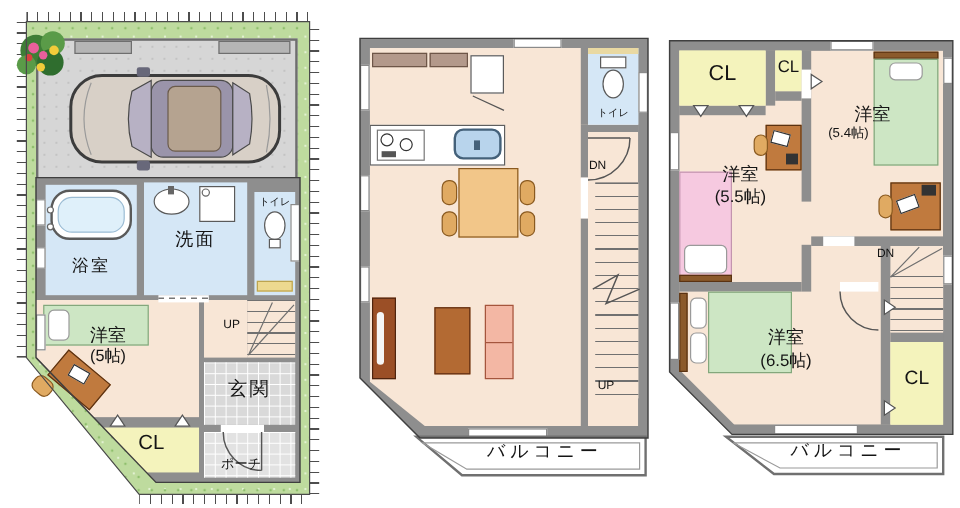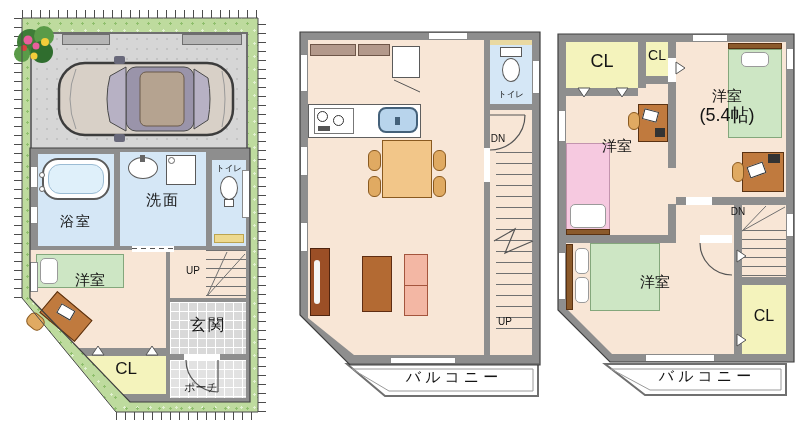--- a/index.html
+++ b/index.html
@@ -252,33 +252,36 @@
     <polygon points="616,88 628,88 622,97" fill="#fff" stroke="#555" stroke-width="1"></polygon>
     <polygon points="737,250 737,262 746,256" fill="#fff" stroke="#555" stroke-width="1"></polygon>
     <polygon points="737,334 737,346 746,340" fill="#fff" stroke="#555" stroke-width="1"></polygon>
     <polygon points="676,62 676,74 685,68" fill="#fff" stroke="#555" stroke-width="1"></polygon>
   </svg>
 
   <div class="lbl" style="left:40px;top:214px;width:72px;font-size:14px;letter-spacing:2px">浴室</div>
   <div class="lbl" style="left:122px;top:192px;width:82px;font-size:15px;letter-spacing:2px">洗面</div>
   <div class="lbl" style="left:212px;top:164px;width:34px;font-size:8.5px">トイレ</div>
   <div class="lbl" style="left:40px;top:272px;width:100px;font-size:15px">洋室</div>
+  <div class="lbl" style="left:40px;top:290px;width:100px;font-size:13.5px">(5帖)</div>
   <div class="lbl" style="left:96px;top:360px;width:60px;font-size:17px">CL</div>
   <div class="lbl" style="left:172px;top:317px;width:72px;font-size:16px;letter-spacing:2px">玄関</div>
   <div class="lbl" style="left:170px;top:382px;width:62px;font-size:11px">ポーチ</div>
   <div class="lbl" style="left:182px;top:266px;width:22px;font-size:10px">UP</div>
 
   <div class="lbl" style="left:490px;top:90px;width:42px;font-size:8.5px">トイレ</div>
   <div class="lbl" style="left:486px;top:134px;width:24px;font-size:10px">DN</div>
   <div class="lbl" style="left:493px;top:317px;width:24px;font-size:10px">UP</div>
   <div class="lbl" style="left:374px;top:369px;width:160px;font-size:15px;letter-spacing:4px">バルコニー</div>
 
   <div class="lbl" style="left:566px;top:52px;width:72px;font-size:18px">CL</div>
   <div class="lbl" style="left:644px;top:48px;width:26px;font-size:14px">CL</div>
   <div class="lbl" style="left:677px;top:88px;width:100px;font-size:15px">洋室</div>
-  <div class="lbl" style="left:677px;top:106px;width:100px;font-size:18px">(5.4帖)</div>
+  <div class="lbl" style="left:657px;top:106px;width:100px;font-size:11px">(5.4帖)</div>
   <div class="lbl" style="left:567px;top:138px;width:100px;font-size:15px">洋室</div>
+  <div class="lbl" style="left:567px;top:156px;width:100px;font-size:14px">(5.5帖)</div>
   <div class="lbl" style="left:600px;top:274px;width:110px;font-size:15px">洋室</div>
+  <div class="lbl" style="left:600px;top:293px;width:110px;font-size:14px">(6.5帖)</div>
   <div class="lbl" style="left:742px;top:308px;width:44px;font-size:16px">CL</div>
   <div class="lbl" style="left:725px;top:207px;width:26px;font-size:10px">DN</div>
   <div class="lbl" style="left:627px;top:368px;width:160px;font-size:15px;letter-spacing:4px">バルコニー</div>
 
 </div>
 
 </body></html>

